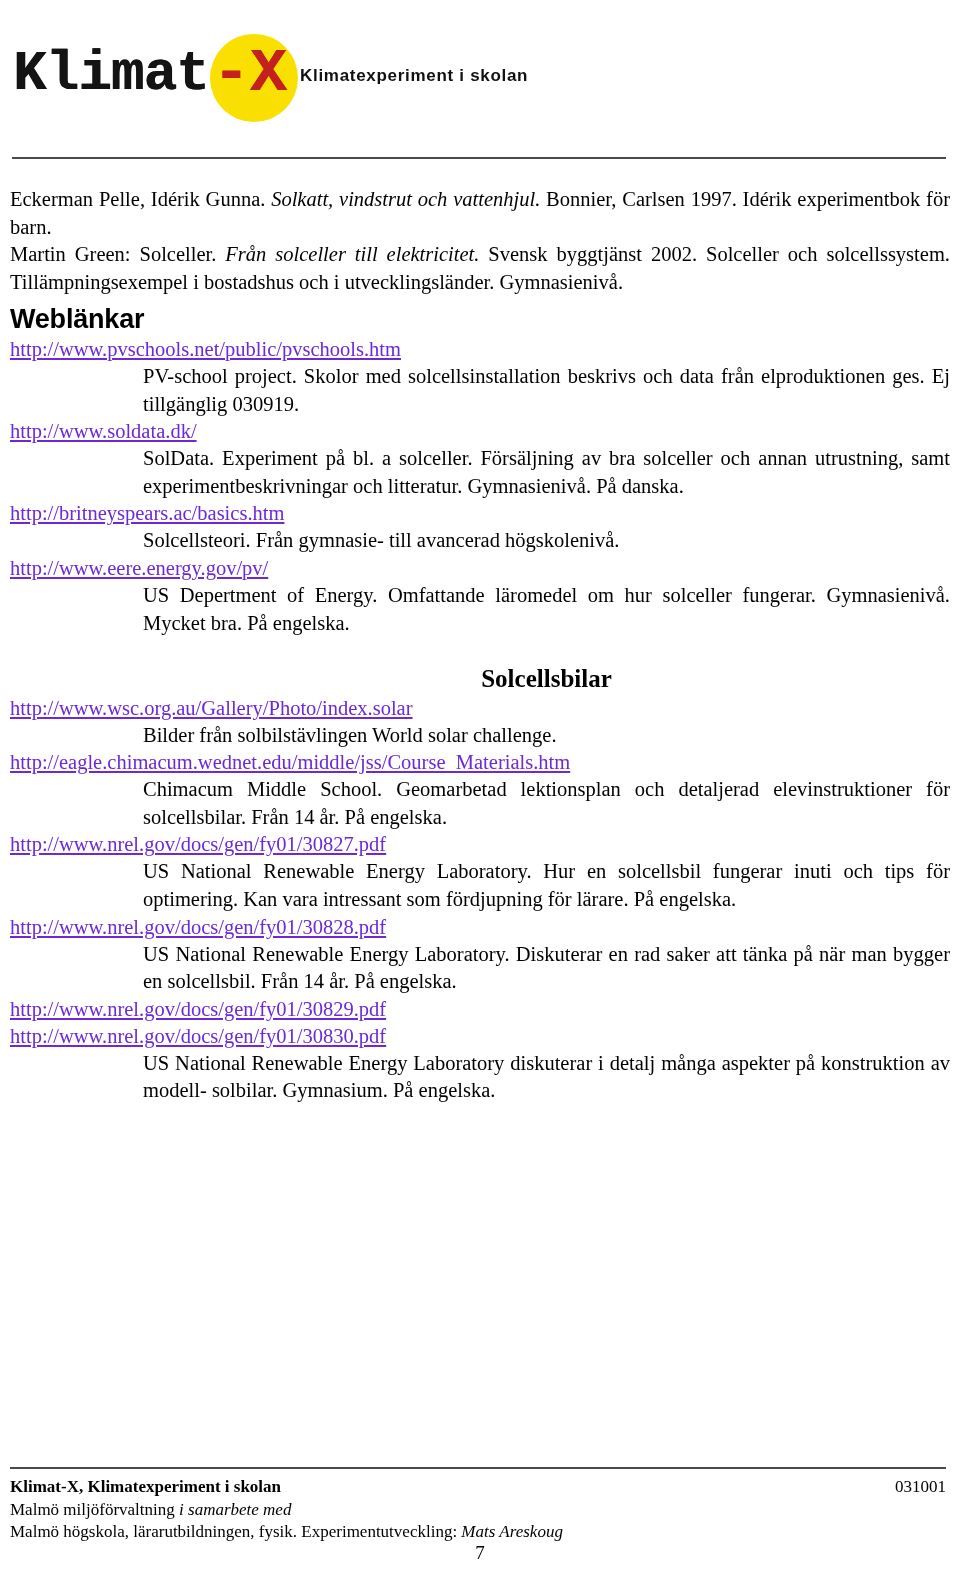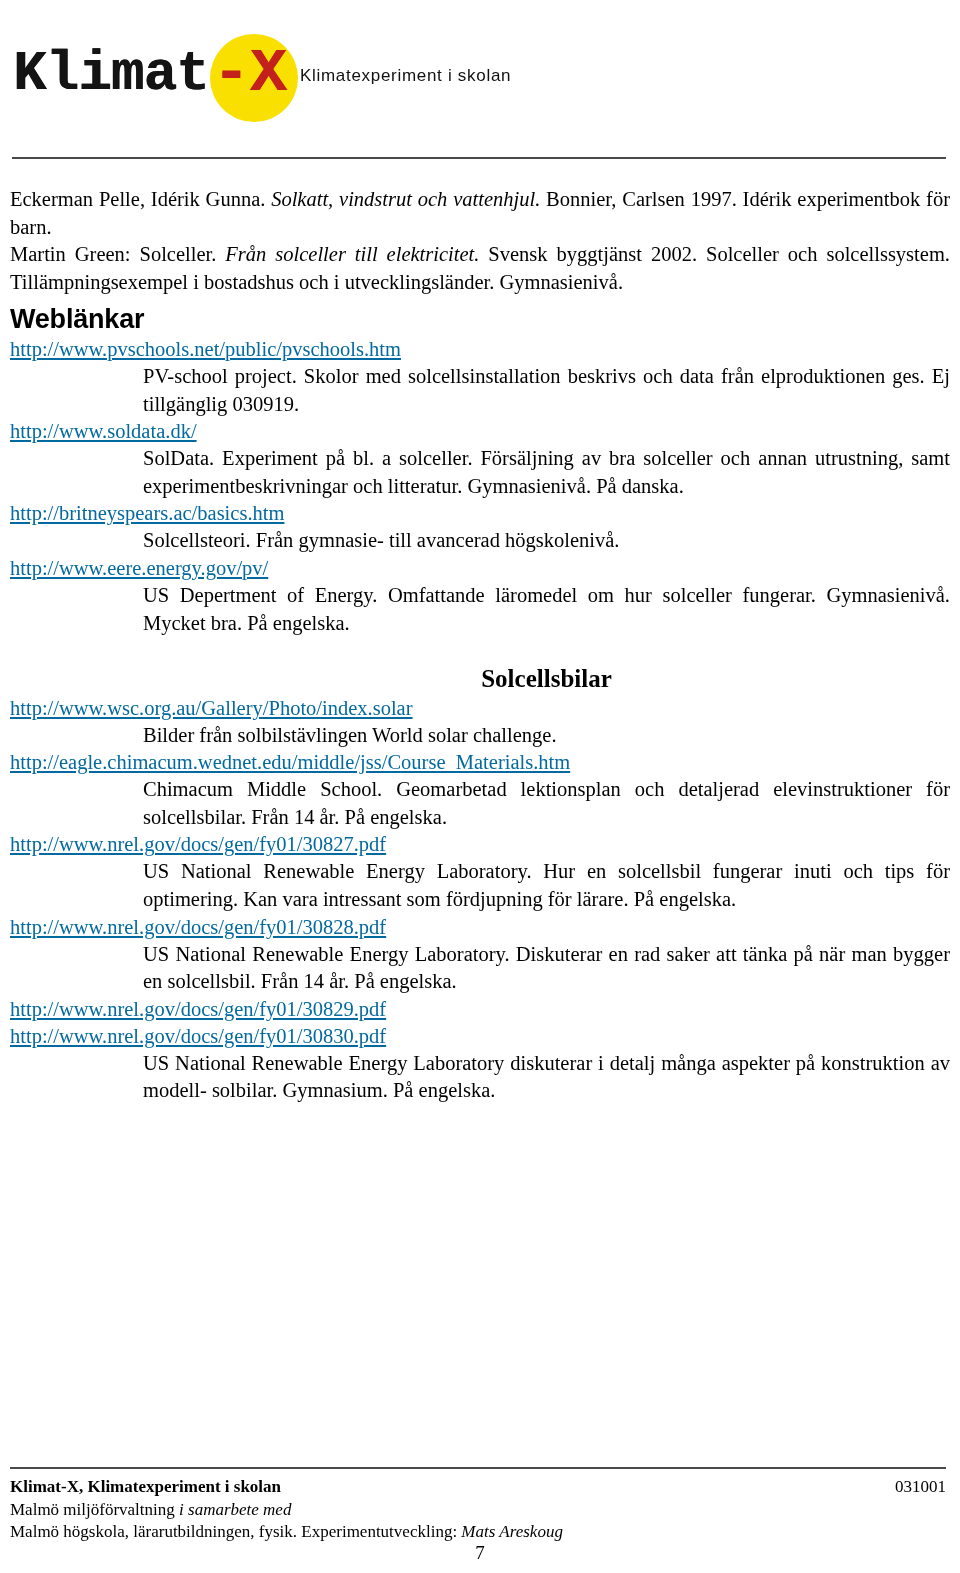--- a/index.html
+++ b/index.html
@@ -63,21 +63,21 @@
     font-family: "Liberation Mono", "DejaVu Sans Mono", monospace;
     font-weight: 700;
     font-size: 62px;
     color: #C4201C;
     line-height: 1;
     text-shadow: 0.5px 0 0 #C4201C;
   }
   .logo-tagline {
     margin-top: 4px;
     font-family: "Liberation Sans", "DejaVu Sans", sans-serif;
-    font-weight: 400;
+    font-weight: 700;
     font-size: 17px;
     letter-spacing: 0.7px;
     color: #111111;
   }
 
   
   .rule-top {
     position: absolute;
     left: 12px;
     right: 14px;
@@ -122,21 +122,21 @@
     font-family: "Liberation Serif", "DejaVu Serif", serif;
     font-weight: 700;
     font-size: 25px;
     line-height: 1.1;
     margin: 28px 0 2px 0;
     padding-left: 133px;
     text-align: center;
   }
 
   a.url, .url {
-    color: #0369a1;
+    color: #6d28d9;
     text-decoration: underline;
     display: block;
     font-size: 20.5px;
     line-height: 1.32;
     word-break: break-all;
   }
   .desc {
     display: block;
     padding-left: 133px;
     text-align: justify;

